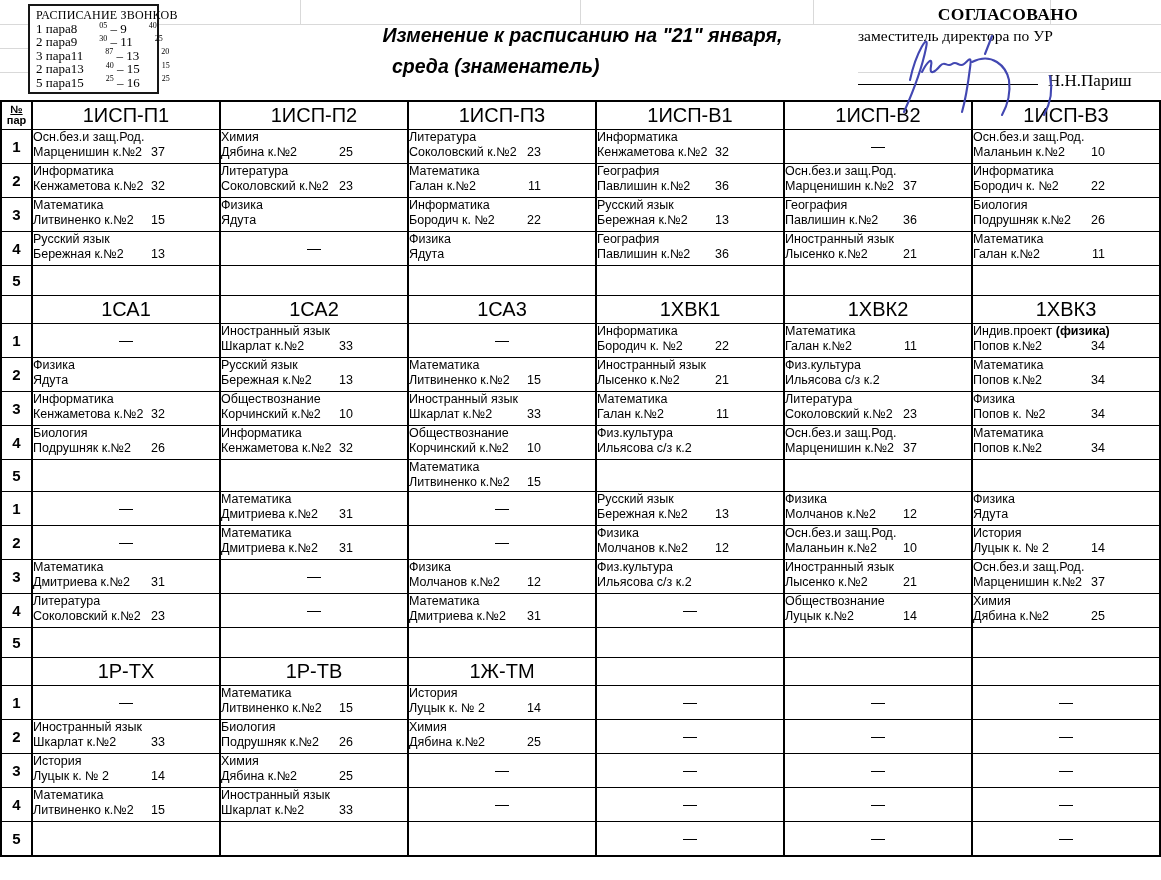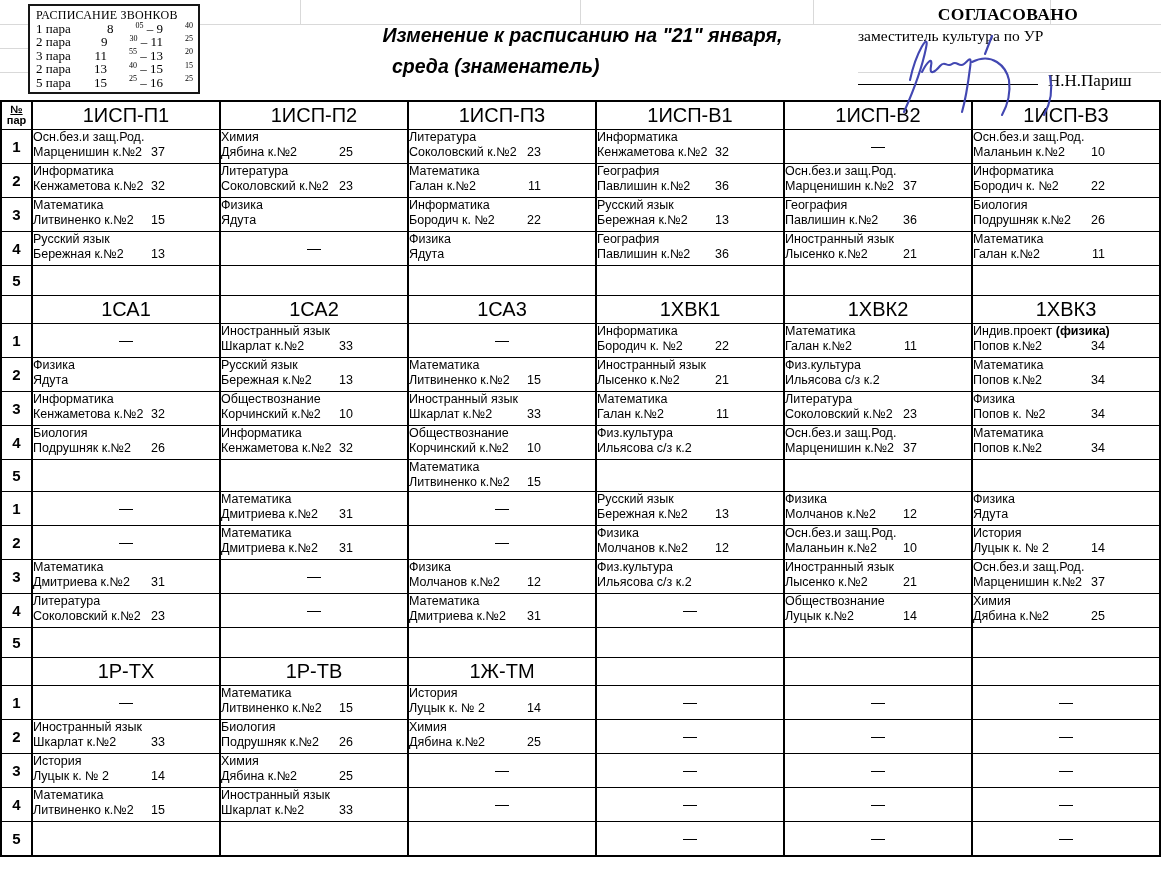--- a/index.html
+++ b/index.html
@@ -9,21 +9,21 @@
     background:#ffffff; font-family:"Liberation Sans", sans-serif; color:#000;
   }
 
   
   .top { position:relative; height:100px; }
   .grid-h, .grid-v { position:absolute; background:#d9d9d9; }
   .grid-h { height:1px; }
   .grid-v { width:1px; }
 
   .bellbox {
-    position:absolute; left:28px; top:4px; width:172px; height:90px;
+    position:absolute; left:28px; top:4px; width:131px; height:90px;
     border:2.5px solid #161616; background:#fff; z-index:2;
     padding:2px 5px 12px 6px; font-family:"Liberation Serif", serif;
   }
   .belltitle { font-size:12px; line-height:14px; letter-spacing:0.2px; white-space:nowrap; }
   .bellrow { display:flex; justify-content:space-between; font-size:13px; line-height:13.4px; white-space:nowrap; }
   .bellrow sup { font-size:8px; line-height:0;margin-left:22px; }
 
   .doc-title {
     position:absolute; left:310px; top:20px; width:545px; z-index:1;
     font-weight:bold; font-style:italic; font-size:19.5px; line-height:31px;
@@ -87,41 +87,41 @@
         <div class="bellrow">
           <span>1 пара</span>
           <span>8<sup>05</sup> – 9<sup>40</sup></span>
         </div>
         <div class="bellrow">
           <span>2 пара</span>
           <span>9<sup>30</sup> – 11<sup>25</sup></span>
         </div>
         <div class="bellrow">
           <span>3 пара</span>
-          <span>11<sup>55</sup> – 13<sup>20</sup></span>
+          <span>11<sup>87</sup> – 13<sup>20</sup></span>
         </div>
         <div class="bellrow">
           <span>2 пара</span>
           <span>13<sup>40</sup> – 15<sup>15</sup></span>
         </div>
         <div class="bellrow">
           <span>5 пара</span>
           <span>15<sup>25</sup> – 16<sup>25</sup></span>
         </div>
       </div>
   </div>
 
   <div class="doc-title">
     <div class="t1">Изменение к расписанию на "21" января,</div>
     <div class="t2">среда (знаменатель)</div>
   </div>
 
   <div class="approval">
     <div class="ap-head">СОГЛАСОВАНО</div>
-    <div class="ap-role">заместитель культура по УР</div>
+    <div class="ap-role">заместитель директора по УР</div>
     <div class="signrow">
       <span class="signline"></span>
       <span class="ap-name">Н.Н.Париш</span>
     </div>
   </div>
 
   <svg class="signature" viewBox="0 0 200 95">
     <path d="M38 58 C44 30 58 8 54 26 C50 46 40 72 32 90" stroke="#4247b2"></path>
     <path d="M50 50 C55 40 61 34 59 44 C57 54 63 50 68 44 C73 38 75 46 80 42 C85 38 87 46 92 42 C97 38 100 32 98 46 C96 62 94 76 90 90" stroke="#4247b2"></path>
     <path d="M120 14 L113 32" stroke="#4247b2"></path>

